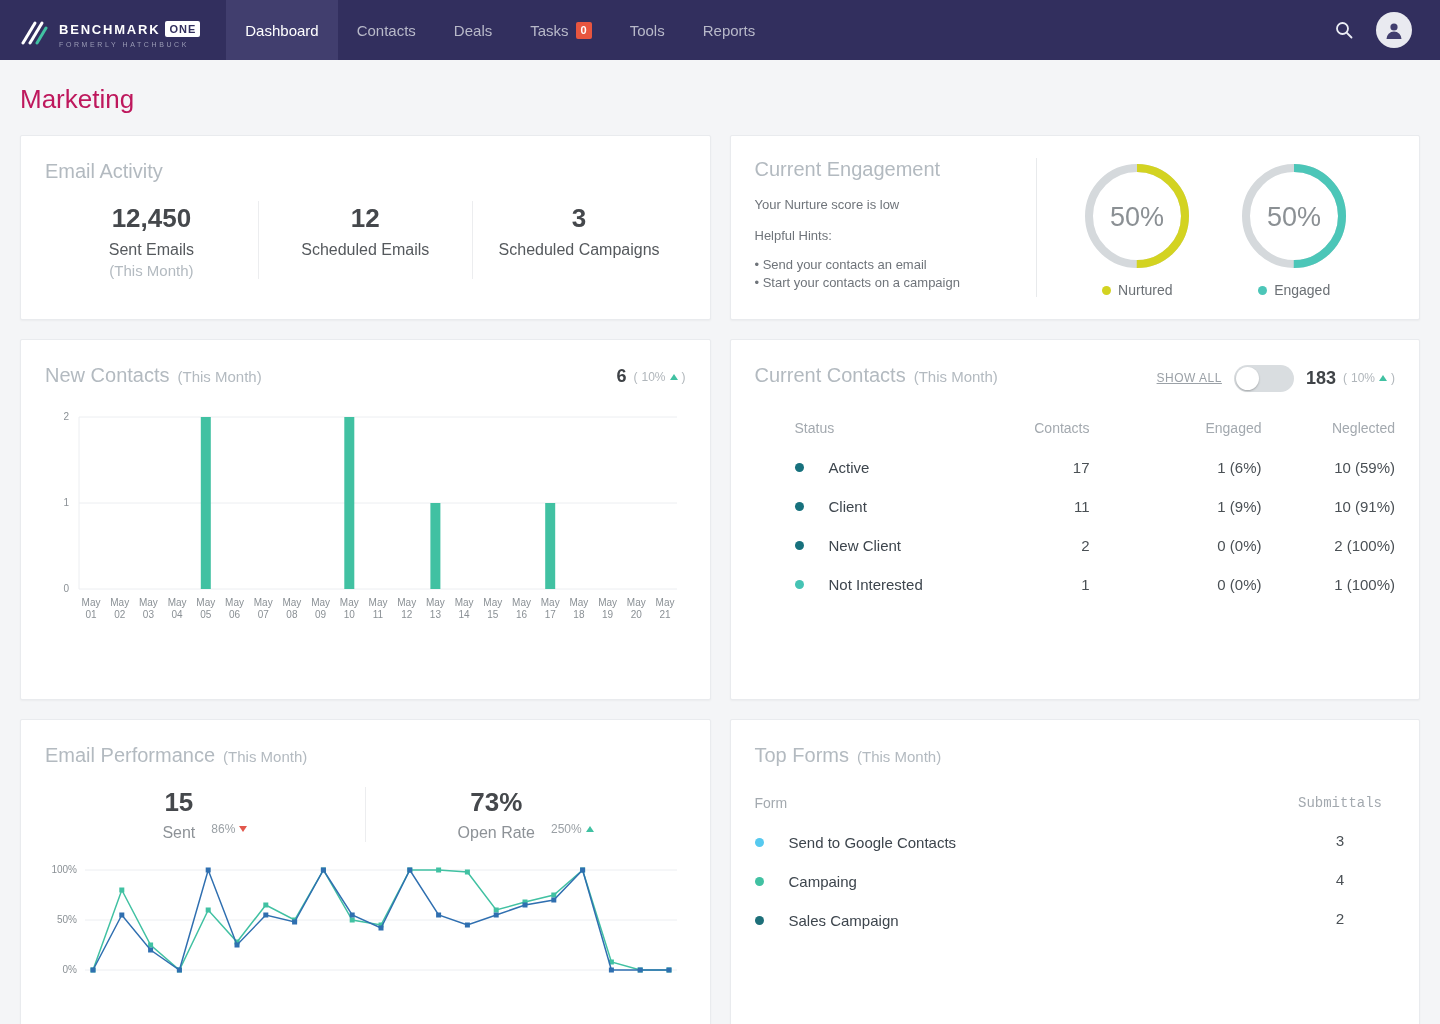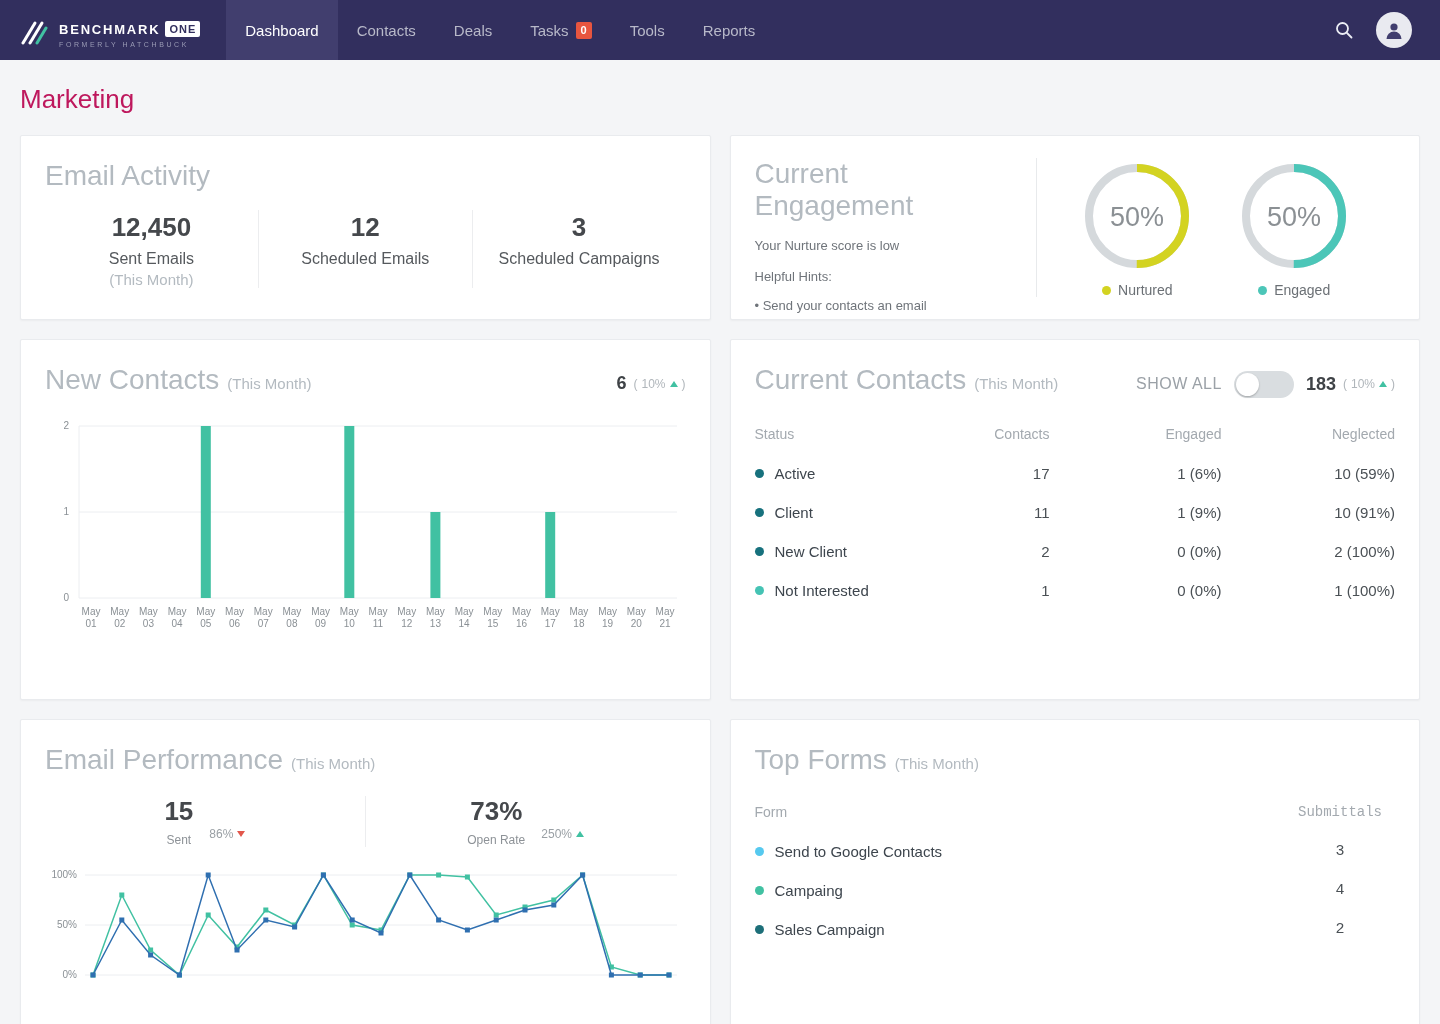--- a/index.html
+++ b/index.html
@@ -22,21 +22,21 @@
   .nav-item.active { background:#413e6e; color:#fff; }
   .badge { background:#e8553f; color:#fff; font-size:11px; line-height:1; padding:3px 5px; border-radius:2px; margin-left:7px; font-weight:bold; }
   .topbar-right { margin-left:auto; display:flex; align-items:center; gap:22px; padding-right:28px; }
   .search-btn { cursor:pointer; display:flex; }
   .avatar { width:36px; height:36px; border-radius:50%; background:#e9eaf0; display:flex; align-items:center; justify-content:center; cursor:pointer; }
   
   .page-title { margin:24px 20px 20px; font-size:26px; color:#be185d; font-weight:500; }
   .grid { margin:0 20px; display:grid; grid-template-columns:1fr 1fr; grid-template-rows:185px 361px 430px; gap:19px; }
   .card { background:#fff; border:1px solid #e9ebee; border-radius:2px; box-shadow:0 1px 2px rgba(0,0,0,.04); padding:24px; overflow:hidden; }
   .card-title-row { display:flex; align-items:baseline; gap:8px; }
-  .card-title { font-size:28px; color:#b3bac0; font-weight:400; }
+  .card-title { font-size:20px; color:#b3bac0; font-weight:400; }
   .card-sub { font-size:15px; color:#b3bac0; }
   .hdr-right { margin-left:auto; display:flex; align-items:center; }
   .total-num { font-size:18px; font-weight:bold; color:#3f4347; }
   .chg { font-size:12px; color:#b0b6bb; margin-left:7px; display:inline-flex; align-items:center; gap:4px; }
   .tri-up { width:0; height:0; border-left:4px solid transparent; border-right:4px solid transparent; border-bottom:6px solid #41c1a2; display:inline-block; }
   .tri-down { width:0; height:0; border-left:4px solid transparent; border-right:4px solid transparent; border-top:6px solid #e2574c; display:inline-block; }
   
   .ea-stats { display:flex; margin-top:18px; }
   .ea-stat { flex:1; text-align:center; padding-top:2px; }
   .ea-stat + .ea-stat { border-left:1px solid #ecedef; }
@@ -49,38 +49,38 @@
   .ce-text { font-size:13px; color:#6f747a; margin-top:16px; }
   .ce-hints-title { font-size:13px; color:#6f747a; margin-top:16px; }
   .ce-hints { margin-top:14px; list-style:none; }
   .ce-hints li { font-size:13px; color:#6f747a; margin-top:3px; }
   .ce-hints li::before { content:"• "; }
   .ce-right { flex:1; display:flex; justify-content:space-evenly; align-items:flex-start; padding-top:2px; }
   .gauge { text-align:center; }
   .gauge-label { margin-top:6px; font-size:14px; color:#6b7075; display:flex; align-items:center; justify-content:center; gap:7px; }
   .dot { width:9px; height:9px; border-radius:50%; display:inline-block; flex:none; }
   
-  .show-all { font-size:16px; color:#9ba1a7; letter-spacing:.5px; }
+  .show-all { font-size:12px; color:#9ba1a7; letter-spacing:.5px;text-decoration:underline; }
   .toggle { width:60px; height:27px; border-radius:14px; background:#d9dde0; margin:0 12px; position:relative; cursor:pointer; }
   .knob { width:23px; height:23px; background:#fff; border-radius:50%; position:absolute; left:2px; top:2px; box-shadow:0 1px 2px rgba(0,0,0,.25); }
   .cc-table { margin-top:20px; }
-  .cc-row { display:grid; grid-template-columns:175px 120px 172px 1fr; align-items:center; padding:11px 0; }
+  .cc-row { display:grid; grid-template-columns:175px 120px 172px 1fr; align-items:center; padding:11px 0;margin-left:40px; }
   .cc-head { font-size:14px; color:#a3a9af; padding:8px 0 12px; }
   .cc-row > :nth-child(n+2) { text-align:right; }
-  .cc-label { font-size:15px; color:#3d454d; display:flex; align-items:center; gap:11px; }
+  .cc-label { font-size:15px; color:#3d454d; display:flex; align-items:center; gap:25px; }
   .cc-val { font-size:15px; color:#4a5055; }
   
   .chart-box { margin-top:20px; }
   svg text { font-family:"Liberation Sans","DejaVu Sans",sans-serif; }
   
   .ep-stats { display:flex; margin-top:20px; }
   .ep-stat { flex:1; display:flex; justify-content:center; gap:16px; }
   .ep-stat + .ep-stat { border-left:1px solid #ecedef; }
   .ep-value { font-size:26px; color:#45484c; font-weight:600; text-align:center; }
-  .ep-label { font-size:12px; color:#8d9297; margin-top:6px; text-align:center; }
+  .ep-label { font-size:16px; color:#8d9297; margin-top:6px; text-align:center; }
   .ep-chg { align-self:flex-end; padding-bottom:6px; font-size:12px; color:#9aa0a5; display:flex; align-items:center; gap:4px; }
   
   .tf-row { display:grid; grid-template-columns:1fr 110px; align-items:center; padding:11px 0; }
   .tf-head { font-size:14px; color:#a3a9af; padding:8px 0 12px; }
   .tf-row > :nth-child(2) { text-align:center;font-family:Liberation Mono, monospace; }
 </style>
 </head>
 <body>
 
 <nav class="topbar">

